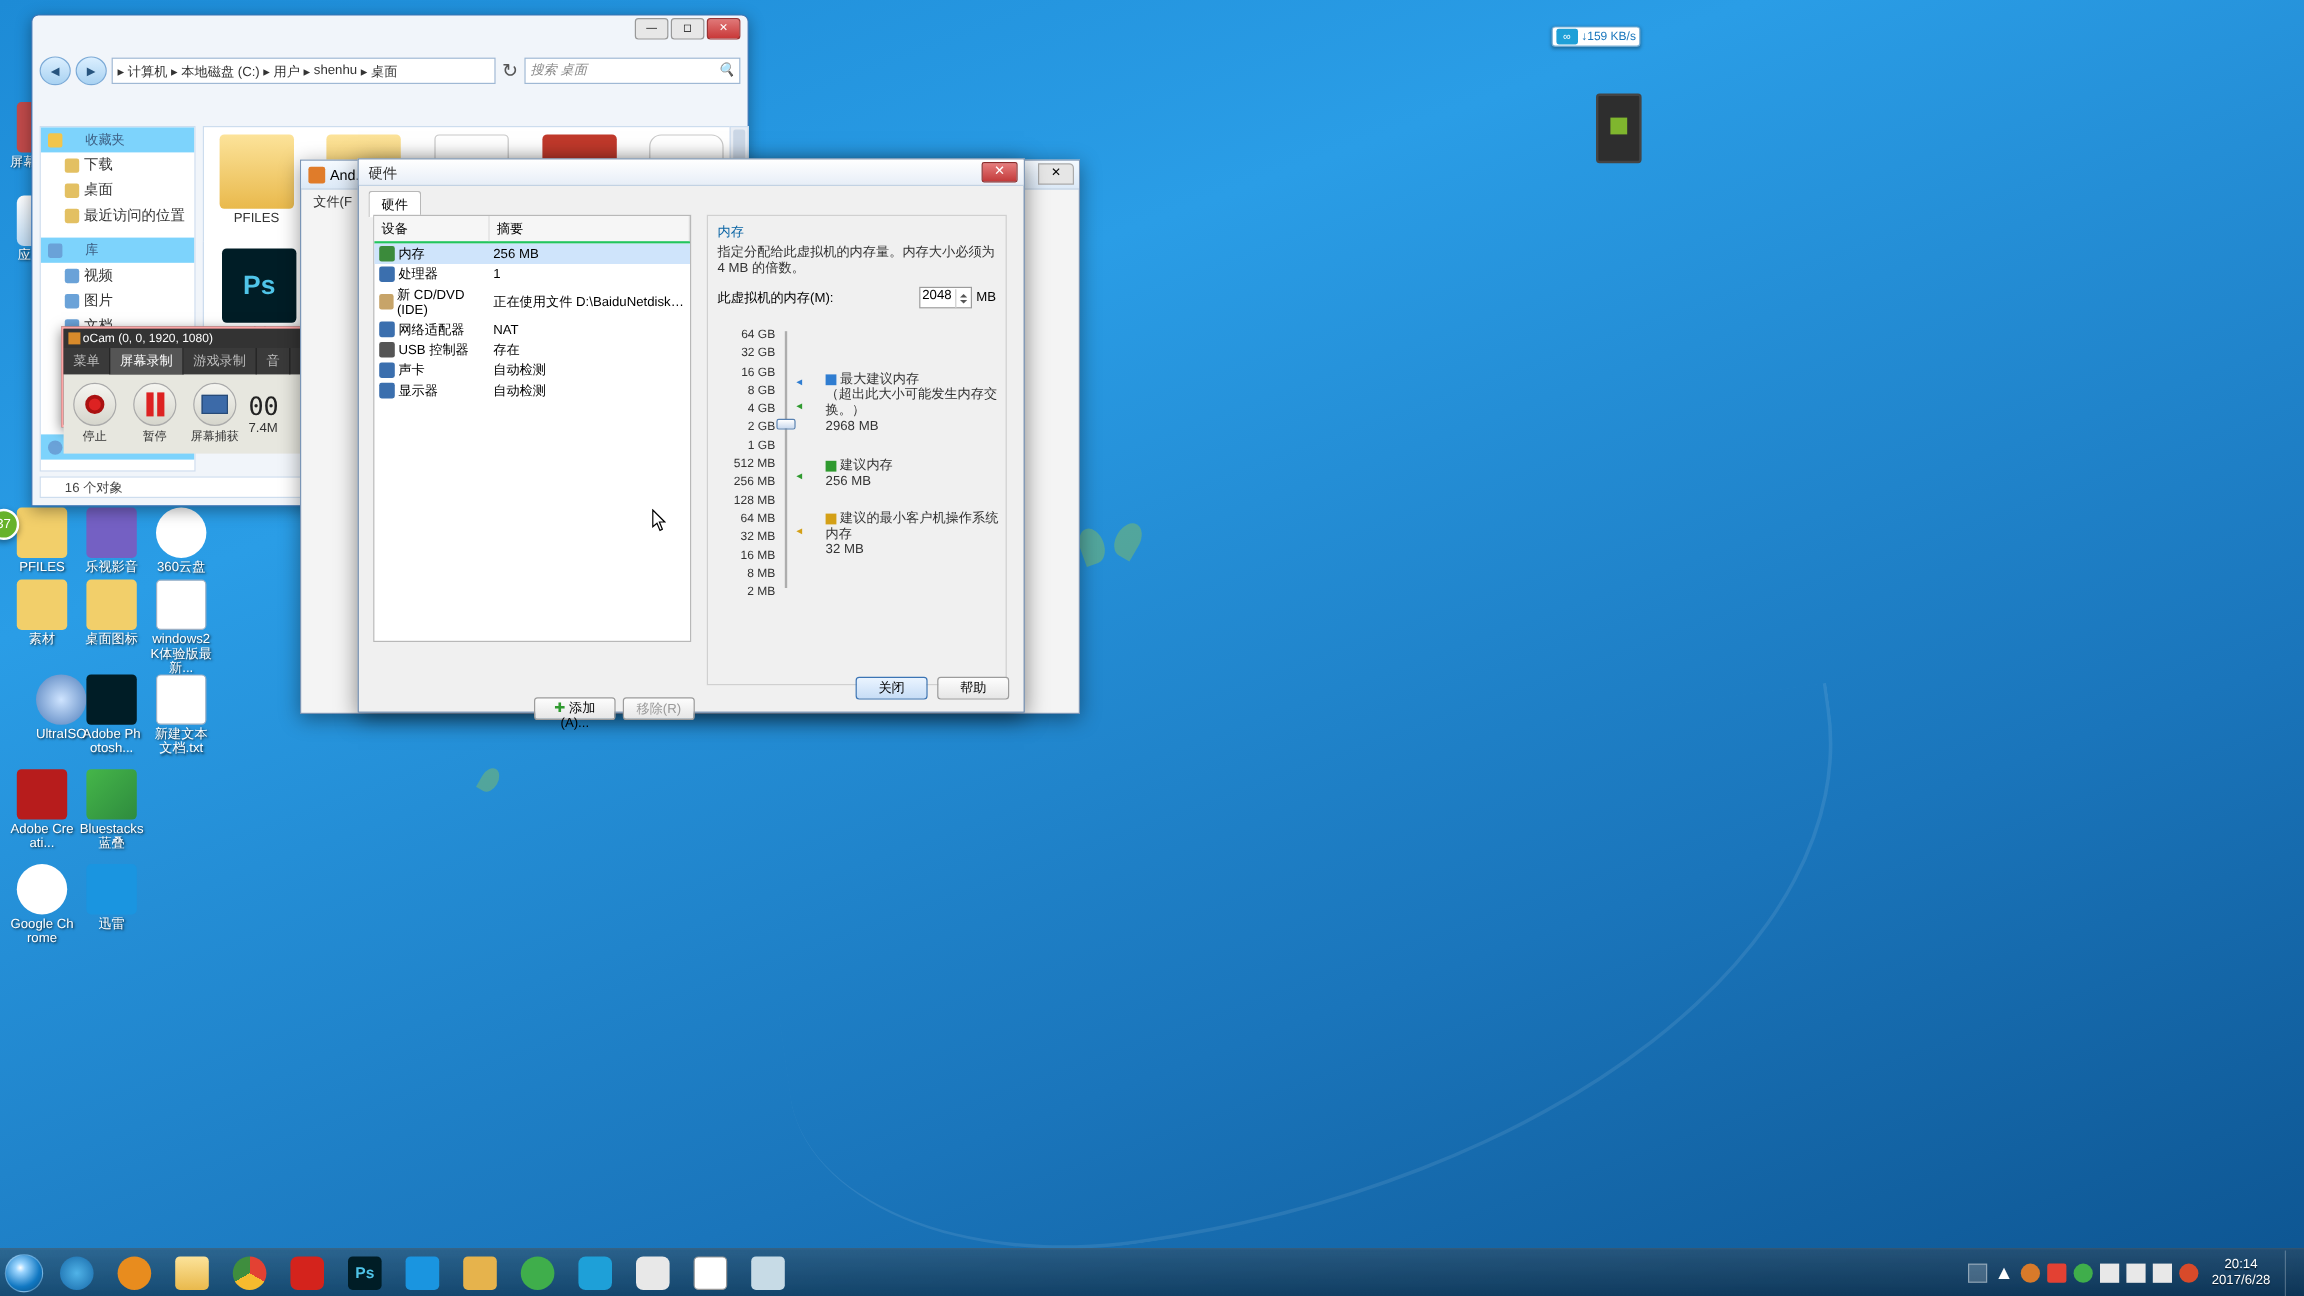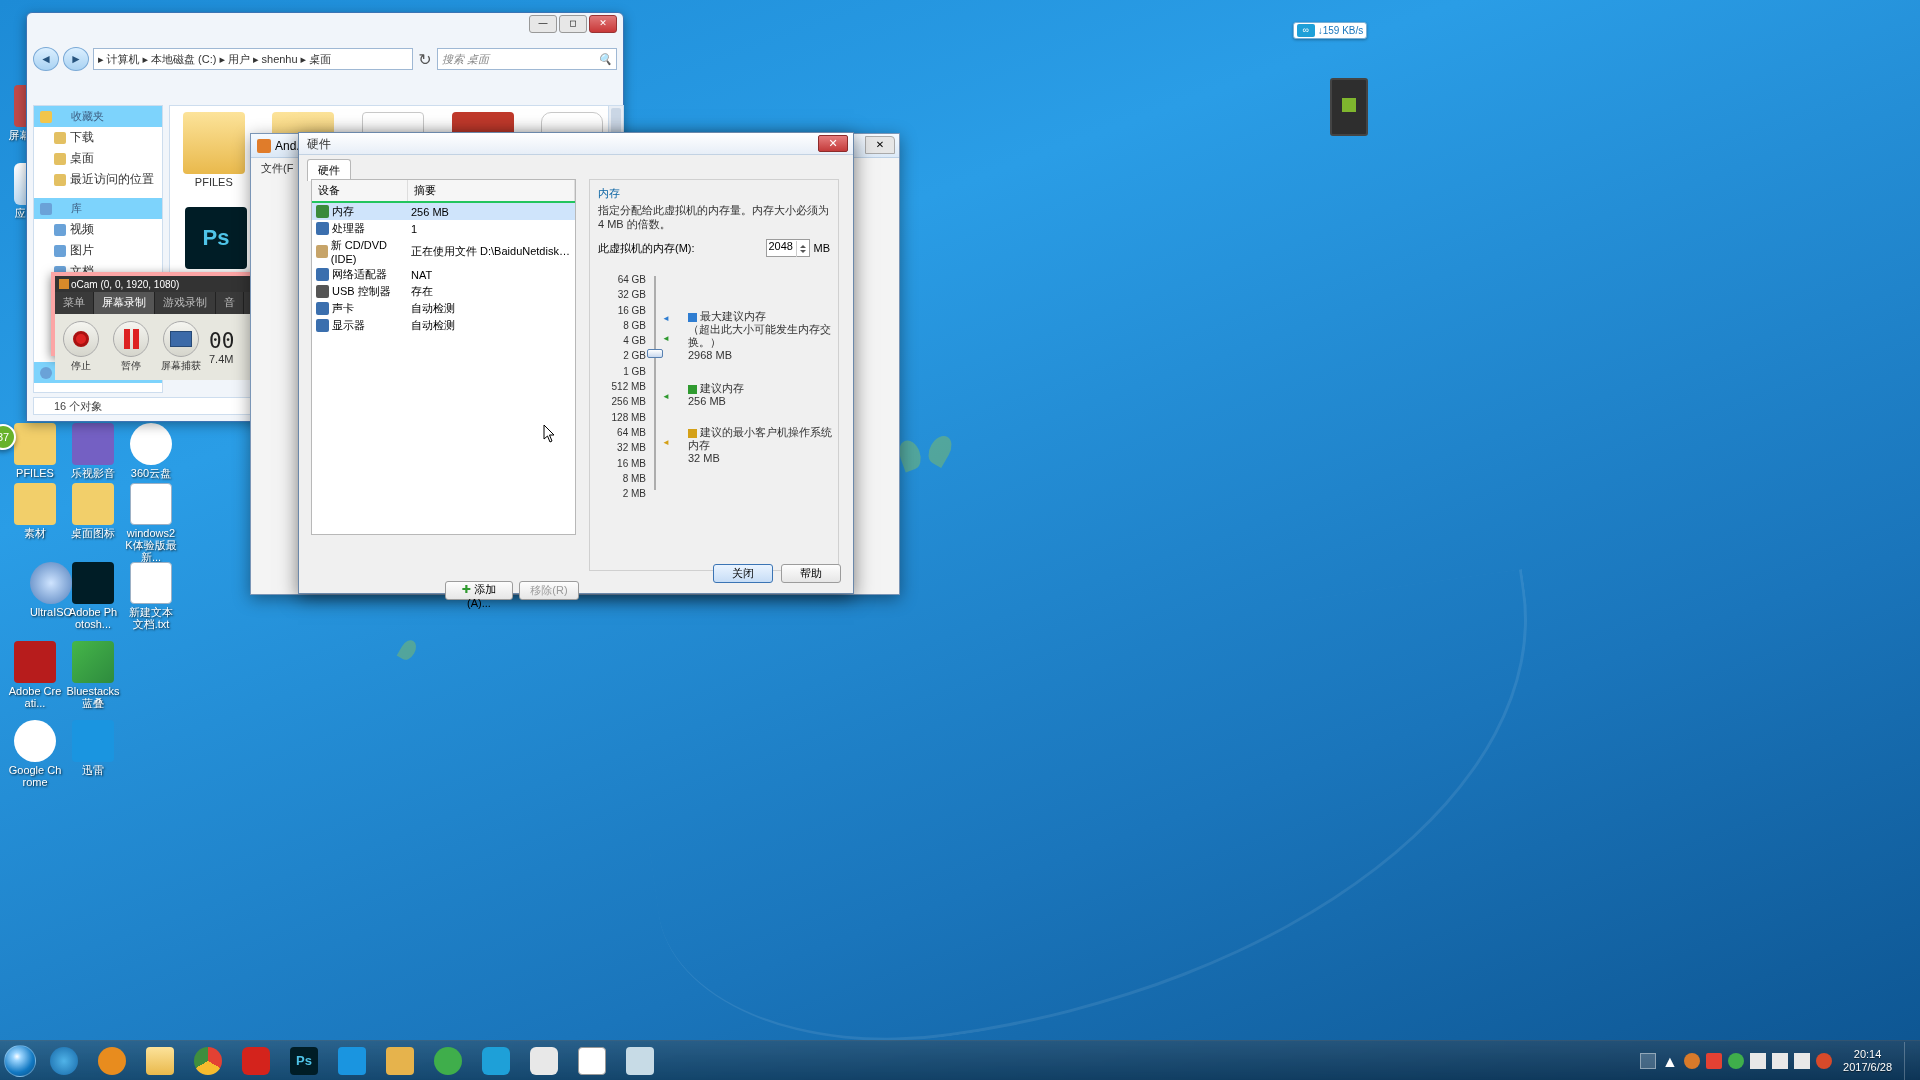--- a/index.html
+++ b/index.html
@@ -40,21 +40,21 @@
 #explorer .content { position:absolute; left:142px; top:92px; right:6px; height:176px; background:#fff; border:1px solid #cdddee; display:flex; padding:6px; gap:14px;}
 #explorer .file { width:80px; text-align:center; font-size:11px; color:#333;}
 #explorer .file .fic{width:62px;height:62px;margin:0 auto 2px;border-radius:4px;}
 #explorer .status { position:absolute; left:6px; bottom:6px; right:6px; height:18px; background:#fff; border:1px solid #cdddee; font-size:11px; color:#444; padding:1px 20px;}
 
 
 .sb-v{position:absolute; top:92px; right:-1px; width:16px; height:176px; background:#e9eef5;border:1px solid #cdddee;}
 .sb-v .thumb{position:absolute;left:2px;top:2px;right:2px;height:80px;background:#cbd7e6;border-radius:2px;}
 
 
-#ocam { position:absolute; left:51px; top:272px; width:205px; height:84px; background:#2d2d2d; border:4px solid #fca5a5; box-shadow:0 3px 10px rgba(0,0,0,.5);}
+#ocam { position:absolute; left:51px; top:272px; width:205px; height:84px; background:#2d2d2d; border:2px solid #fca5a5; box-shadow:0 3px 10px rgba(0,0,0,.5);}
 #ocam .tbar{height:16px;background:#333;color:#fff;font-size:10px;padding:1px 4px;display:flex;align-items:center;gap:2px;}
 #ocam .tabs{display:flex;background:#3a3a3a;height:22px;font-size:11px;}
 #ocam .tab{padding:3px 8px;color:#bbb;border-right:1px solid #222;}
 #ocam .tab.active{background:#555;color:#fff;}
 #ocam .ctrls{display:flex;align-items:center;height:66px;background:#e7e7df;padding:0 4px;gap:6px;}
 #ocam .rec{width:44px;text-align:center;font-size:10px;color:#333;}
 #ocam .rec .rb{width:36px;height:36px;border-radius:50%;background:linear-gradient(#f5f5f0,#d5d5cc);border:1px solid #aaa;margin:0 auto 2px;display:flex;align-items:center;justify-content:center;}
 #ocam .timer{font-size:21px;font-family:Consolas,monospace;color:#222;}
 
 

